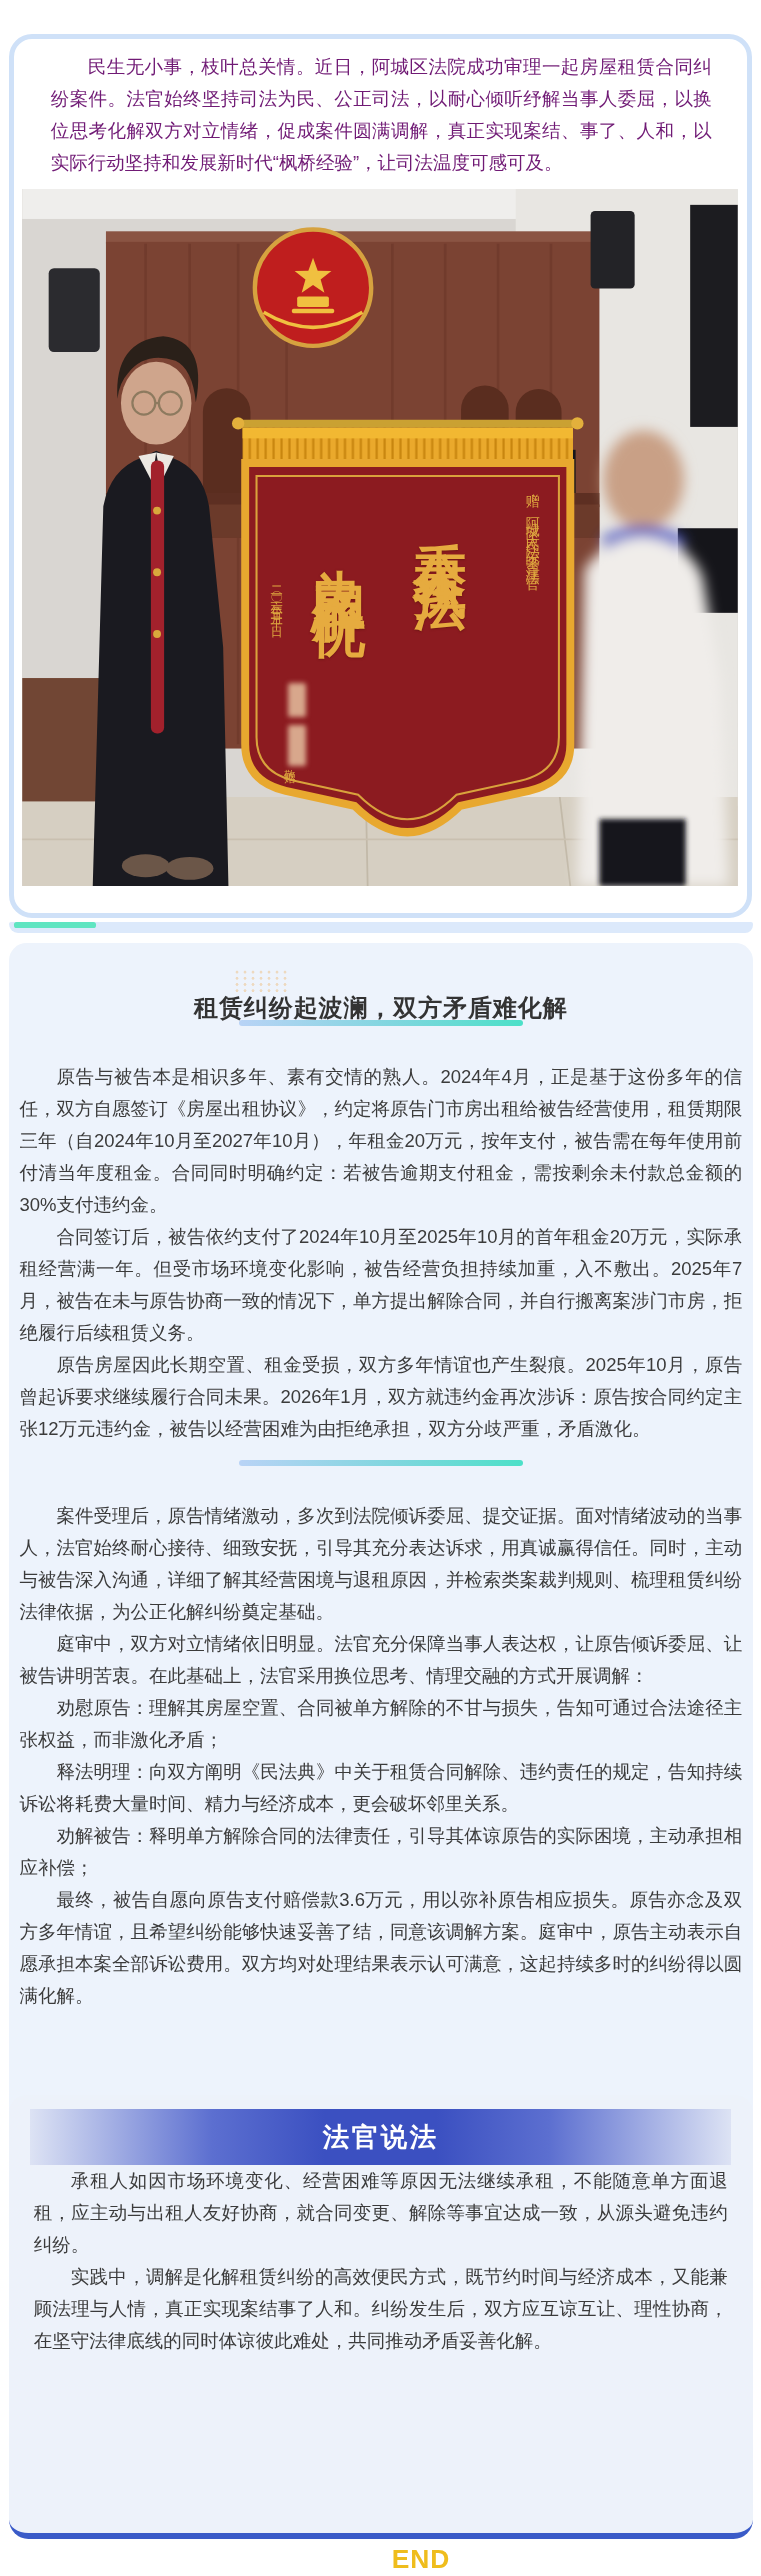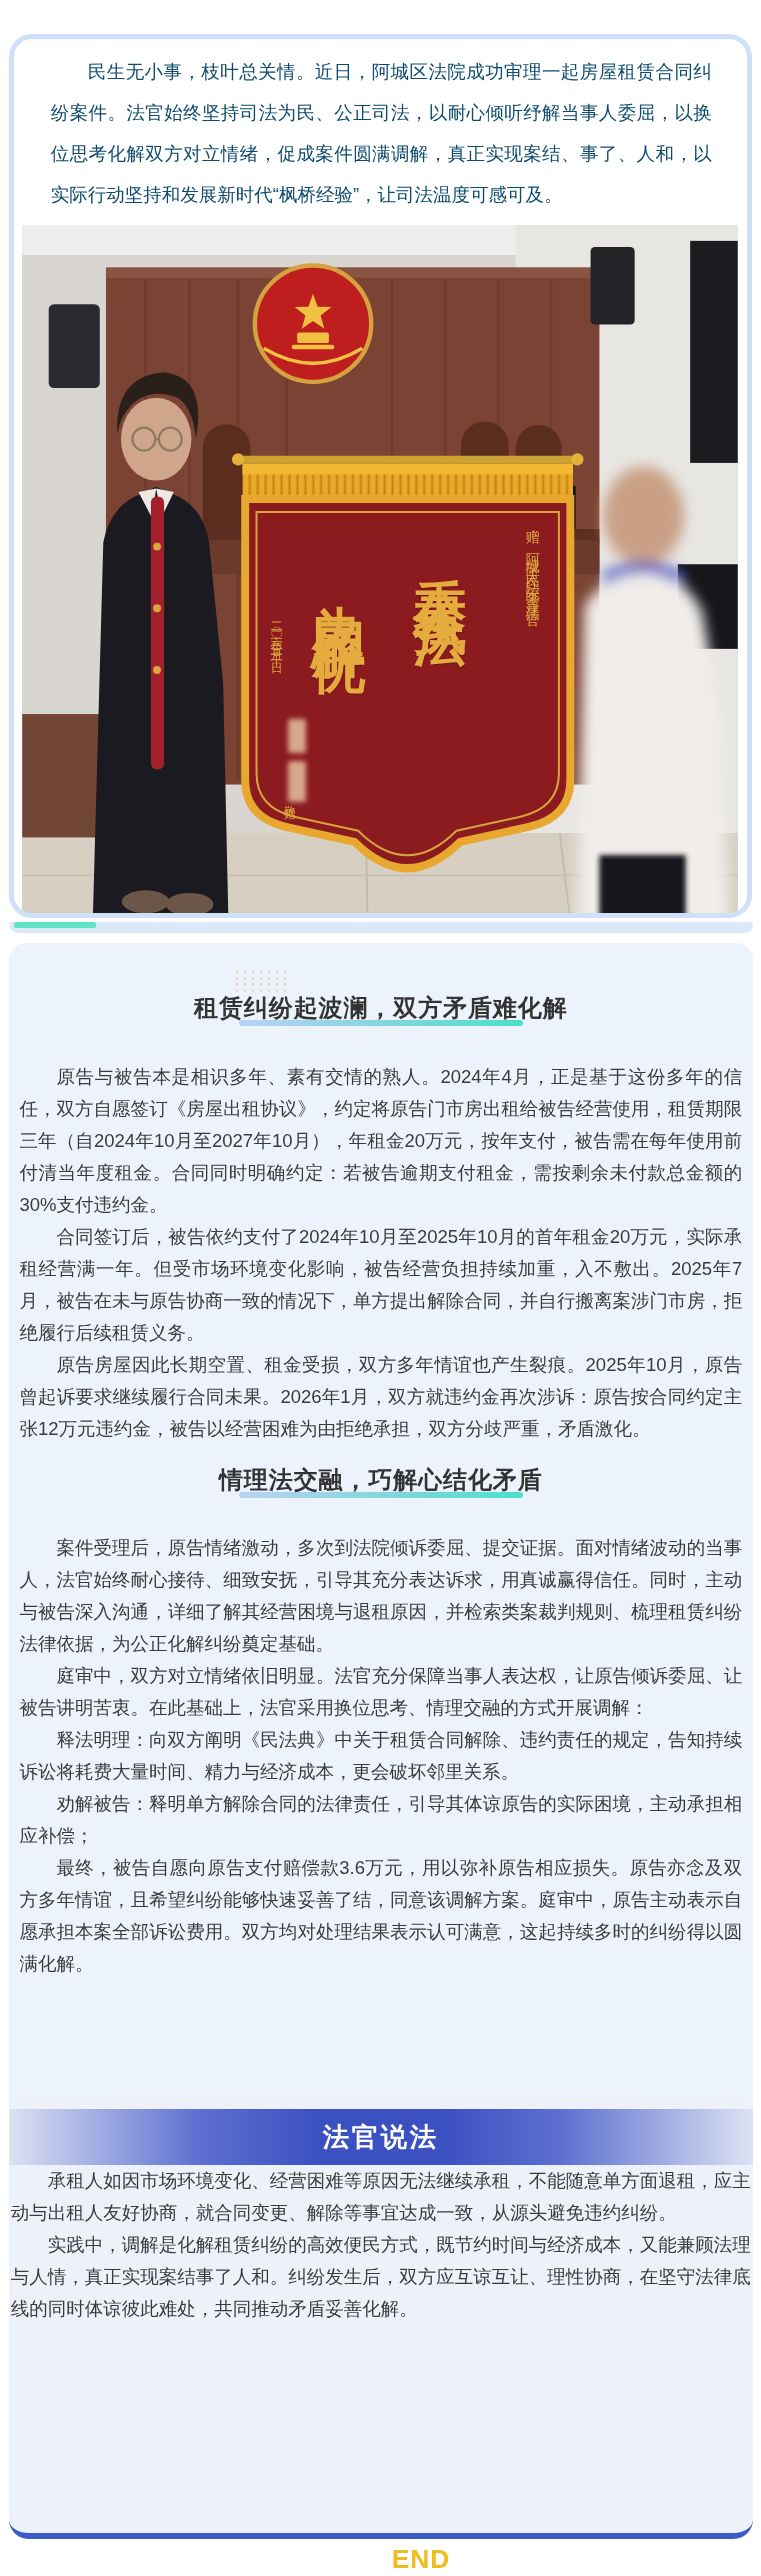--- a/index.html
+++ b/index.html
@@ -1,39 +1,39 @@
 <!DOCTYPE html>
 <html style="font-size:14px"><head>
 <meta charset="utf-8">
 <style>
   html,body{margin:0;padding:0;background:#ffffff;}
   .page{position:relative;width:762px;height:2576px;margin:0 auto;background:#ffffff;overflow:hidden;
         font-family:"Liberation Sans","DejaVu Sans",sans-serif;}
   
   .card1{position:absolute;left:8.8px;top:34px;width:733px;height:874px;background:#ffffff;
          border:5.3px solid #cfe1f8;border-radius:23px;box-sizing:content-box;overflow:hidden;}
-  .intro{margin:12.3px 35px 0 37px;font-size:18.5px;line-height:41px;color:#0c4a6e;
+  .intro{margin:12.3px 35px 0 37px;font-size:18.5px;line-height:32px;color:#701a75;
          text-align:justify;text-indent:2em;}
   .photo{position:relative;width:716px;height:697px;margin:9.7px auto 0;overflow:hidden;background:#d9d6d2;}
   .vt{position:absolute;writing-mode:vertical-rl;text-orientation:upright;line-height:1;
       font-family:"DejaVu Serif","Liberation Serif",serif;}
   .vt.big{font-size:53px;font-weight:700;letter-spacing:12.3px;color:#e6ab3f;text-shadow:0 0.9px 1.8px rgba(90,20,15,.55);}
   .vt.small{font-size:14px;letter-spacing:5.3px;color:#dda63f;}
   .vt.date{font-size:12.3px;letter-spacing:4.4px;color:#dda63f;}
   .vt.sign{font-size:11.5px;letter-spacing:2.6px;color:#dda63f;}
   .blurpatch{position:absolute;background:#d8a78c;filter:blur(2.6px);border-radius:2.6px;}
   
   .strip{position:absolute;left:8.8px;top:922px;width:744px;height:10.6px;background:#dce9fb;
          border-radius:3.5px 3.5px 14px 16px;}
   .teal{position:absolute;left:14px;top:922px;width:82px;height:6.2px;background:#5fe5c1;border-radius:2.6px;}
   
   .card2{position:absolute;left:8.8px;top:943px;width:744px;height:1430px;background:#edf3fc;
          border-radius:17.6px;padding:0 10.6px;box-sizing:border-box;overflow:hidden;}
   .card3{position:absolute;left:8.8px;top:2095px;width:744px;height:444px;background:#edf2fa;
-         border-radius:17.6px 17.6px 19.4px 19.4px;border-bottom:6.2px solid #3a5bc8;padding:0 2px;
+         border-radius:17.6px 17.6px 19.4px 19.4px;border-bottom:6.2px solid #3a5bc8;padding:0 25px;
          box-sizing:border-box;overflow:hidden;}
   .sec-head{position:relative;text-align:center;padding-top:49px;}
   .sec-head.second{padding-top:19.4px;}
   .sec-head h2{display:inline-block;position:relative;z-index:1;font-size:24px;font-weight:700;
                color:#333333;margin:0;letter-spacing:0.9px;}
   .dots{position:absolute;left:calc(50% - 148px);top:26.4px;width:58px;height:23px;
         background-image:radial-gradient(circle,#edd9bf 1.4px,rgba(0,0,0,0) 1.6px);
         background-size:8px 6.2px;}
   .hline{width:284px;height:6.2px;margin:-4.4px auto 0;border-radius:3.5px;z-index:0;
          background:linear-gradient(90deg,#b9d3f6,#7fd6de 55%,#4ce0c8);}
@@ -155,25 +155,25 @@
     <div class="sec-head">
       <div class="dots"></div>
       <h2>租赁纠纷起波澜，双方矛盾难化解</h2>
       <div class="hline"></div>
     </div>
     <p class="body-p mt26">原告与被告本是相识多年、素有交情的熟人。2024年4月，正是基于这份多年的信任，双方自愿签订《房屋出租协议》，约定将原告门市房出租给被告经营使用，租赁期限三年（自2024年10月至2027年10月），年租金20万元，按年支付，被告需在每年使用前付清当年度租金。合同同时明确约定：若被告逾期支付租金，需按剩余未付款总金额的30%支付违约金。</p>
     <p class="body-p">合同签订后，被告依约支付了2024年10月至2025年10月的首年租金20万元，实际承租经营满一年。但受市场环境变化影响，被告经营负担持续加重，入不敷出。2025年7月，被告在未与原告协商一致的情况下，单方提出解除合同，并自行搬离案涉门市房，拒绝履行后续租赁义务。</p>
     <p class="body-p">原告房屋因此长期空置、租金受损，双方多年情谊也产生裂痕。2025年10月，原告曾起诉要求继续履行合同未果。2026年1月，双方就违约金再次涉诉：原告按合同约定主张12万元违约金，被告以经营困难为由拒绝承担，双方分歧严重，矛盾激化。</p>
 
     <div class="sec-head second">
-      <h2>情理法交融，巧解心结化矛盾</h2>
       <div class="hline"></div>
     </div>
     <p class="body-p mt28">案件受理后，原告情绪激动，多次到法院倾诉委屈、提交证据。面对情绪波动的当事人，法官始终耐心接待、细致安抚，引导其充分表达诉求，用真诚赢得信任。同时，主动与被告深入沟通，详细了解其经营困境与退租原因，并检索类案裁判规则、梳理租赁纠纷法律依据，为公正化解纠纷奠定基础。</p>
     <p class="body-p">庭审中，双方对立情绪依旧明显。法官充分保障当事人表达权，让原告倾诉委屈、让被告讲明苦衷。在此基础上，法官采用换位思考、情理交融的方式开展调解：</p>
+    <p class="body-p">劝慰原告：理解其房屋空置、合同被单方解除的不甘与损失，告知可通过合法途径主张权益，而非激化矛盾；</p>
     <p class="body-p">释法明理：向双方阐明《民法典》中关于租赁合同解除、违约责任的规定，告知持续诉讼将耗费大量时间、精力与经济成本，更会破坏邻里关系。</p>
     <p class="body-p">劝解被告：释明单方解除合同的法律责任，引导其体谅原告的实际困境，主动承担相应补偿；</p>
     <p class="body-p">最终，被告自愿向原告支付赔偿款3.6万元，用以弥补原告相应损失。原告亦念及双方多年情谊，且希望纠纷能够快速妥善了结，同意该调解方案。庭审中，原告主动表示自愿承担本案全部诉讼费用。双方均对处理结果表示认可满意，这起持续多时的纠纷得以圆满化解。</p>
   </section>
 
   <section class="card3">
     <div class="jbanner">
       <span>法官说法</span>
     </div>
     <p class="body-p">承租人如因市场环境变化、经营困难等原因无法继续承租，不能随意单方面退租，应主动与出租人友好协商，就合同变更、解除等事宜达成一致，从源头避免违约纠纷。</p>

